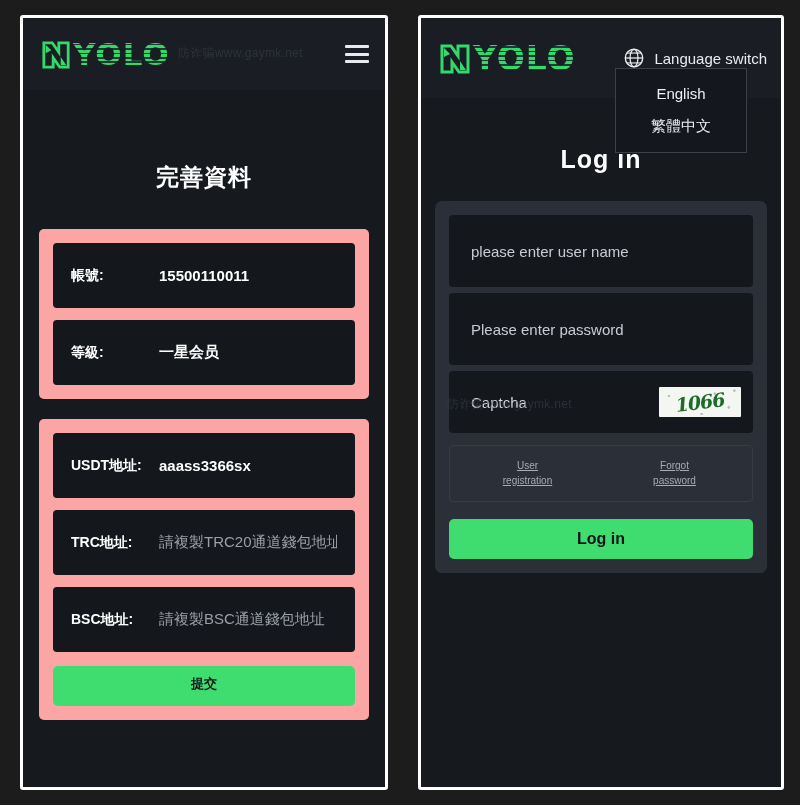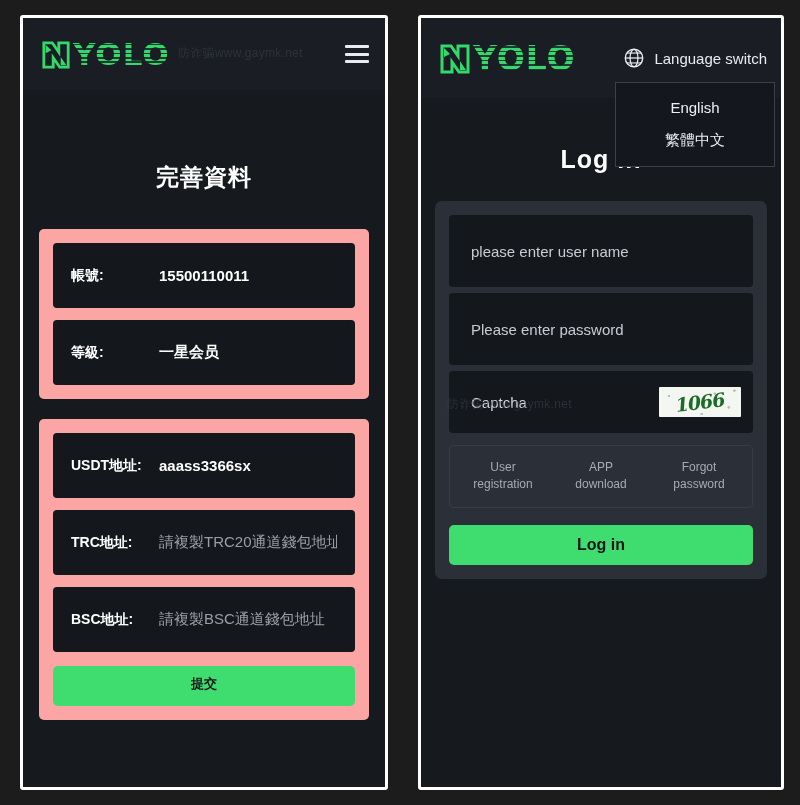--- a/index.html
+++ b/index.html
@@ -121,26 +121,25 @@
     gap: 9px;
     color: #e9ebef;
     font-size: 15px;
   }
   .globe { width: 22px; height: 22px; display: block; }
 
   .lang-menu {
     position: absolute;
     left: 615px;
     top: 68px;
-    width: 160px;
+    width: 132px;
     background: #14171d;
     border: 1px solid #3b4049;
     z-index: 40;
     padding: 9px 0 10px;
-    margin-top: 14px;
   }
   .lang-item {
     text-align: center;
     color: #eceef1;
     font-size: 15px;
     padding: 7px 0;
     line-height: 1.2;
   }
   .lang-item.cjk { font-size: 15px; }
 
@@ -294,23 +293,24 @@
     margin-top: 12px;
     border: 1px solid #373c45;
     border-radius: 4px;
     display: flex;
     padding: 13px 4px;
   }
   .link-item {
     flex: 1;
     text-align: center;
     color: #a7abb3;
-    font-size: 12px;
+    font-size: 10px;
     line-height: 1.45;
     cursor: pointer;
+    text-decoration: underline;
   }
 </style>
 </head>
 <body>
 
 <div id="stage">
 
   <div class="panel" id="panel-left">
 
     <div class="topbar">
@@ -415,24 +415,20 @@
             <div class="captcha-code">1066</div>
           </div>
         </div>
 
         <div class="links-row">
           <div class="link-item">
             <div>User</div>
             <div>registration</div>
           </div>
           <div class="link-item">
-            <div>APP</div>
-            <div>download</div>
-          </div>
-          <div class="link-item">
             <div>Forgot</div>
             <div>password</div>
           </div>
         </div>
 
         <div class="btn-green" id="login-button">Log in</div>
       </div>
     </div>
   </div>
 

